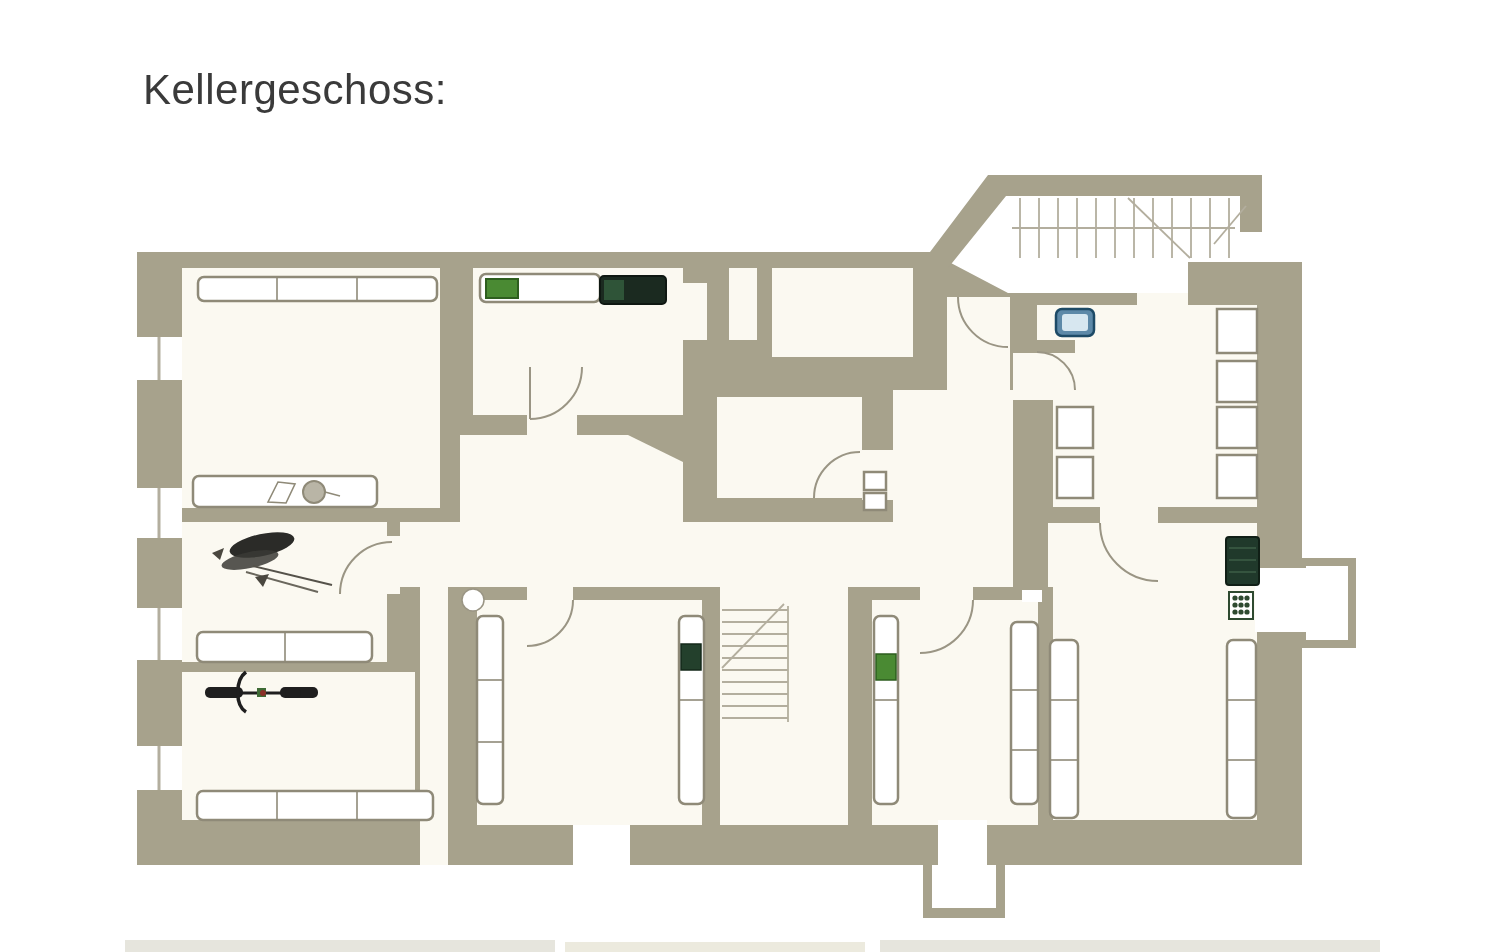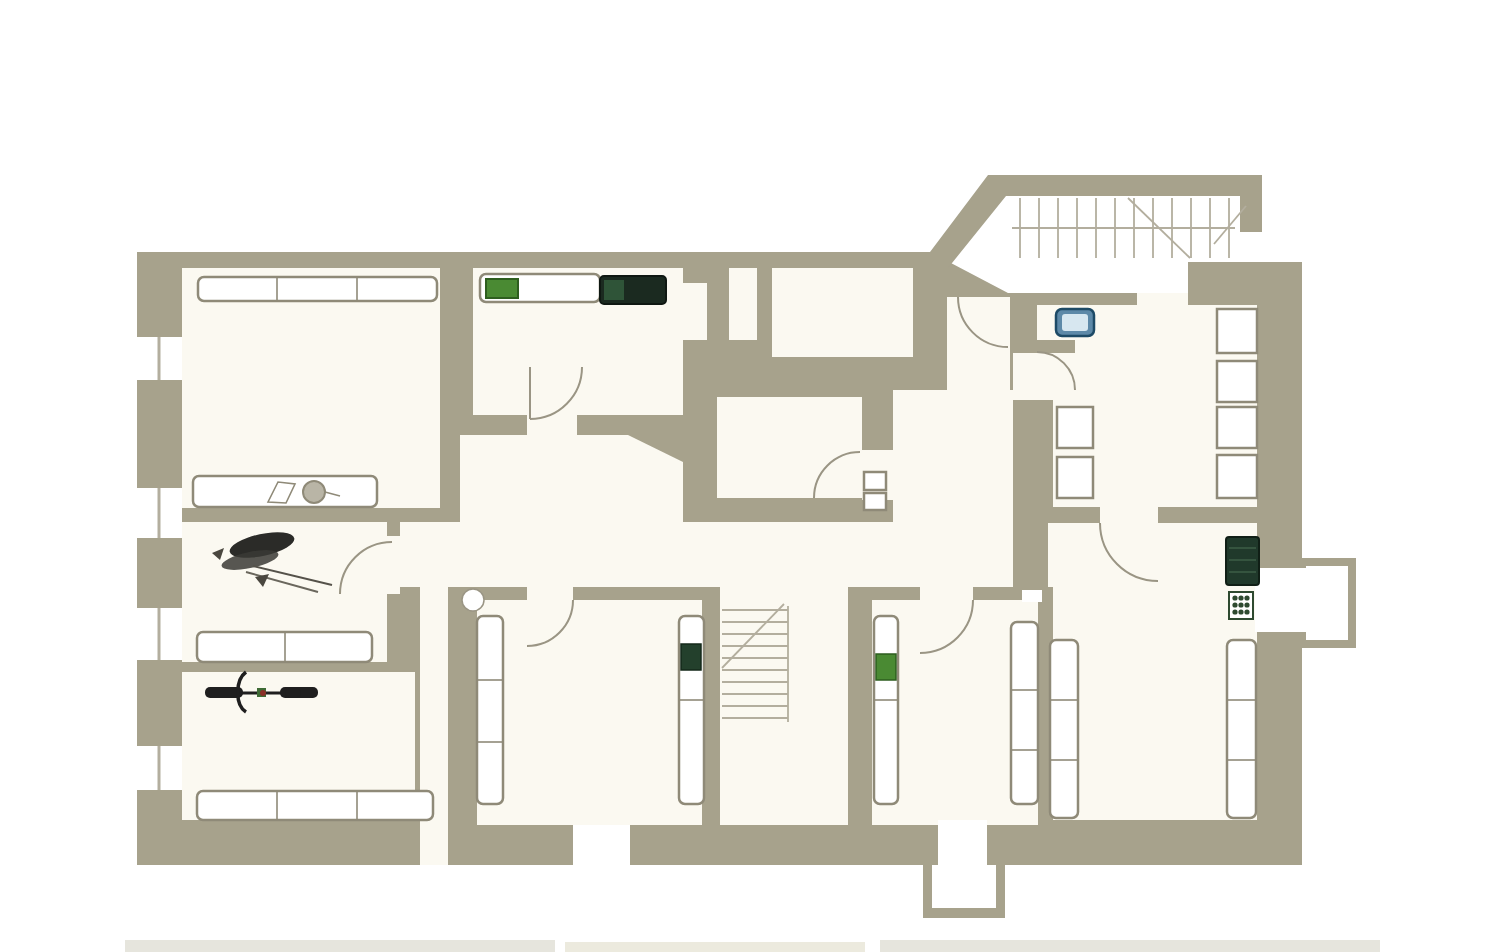--- a/index.html
+++ b/index.html
@@ -14,20 +14,21 @@
   .furn{fill:#ffffff;stroke:var(--line,#8f8a78);stroke-width:2.5;}
   .tick{stroke:var(--line,#8f8a78);stroke-width:1.6;fill:none;}
   .arc{stroke:var(--arc,#9a9584);stroke-width:2;fill:none;}
   .stair{stroke:var(--stair-line,#b3ae9e);stroke-width:1.8;fill:none;}
   .winline{stroke:var(--stair-line,#b3ae9e);stroke-width:3;fill:none;}
 </style>
 </head>
 <body>
 
 <div id="page">
+  <div id="plan-title">Kellergeschoss:</div>
 
   <svg width="1500" height="952" viewBox="0 0 1500 952">
 
     <g>
       <path class="wall" d="M137,252 L930,252 L1008,293 L1188,293 L1188,262 L1302,262 L1302,865 L137,865 Z"></path>
       <path class="wall" d="M930,252 L988,175 L1262,175 L1262,196 L1006,196 L948,268 L930,268 Z"></path>
       <rect class="wall" x="1240" y="175" width="22" height="57"></rect>
       <rect class="wall" x="1298" y="558" width="58" height="90"></rect>
       <rect class="wall" x="923" y="865" width="82" height="53"></rect>
     </g>

